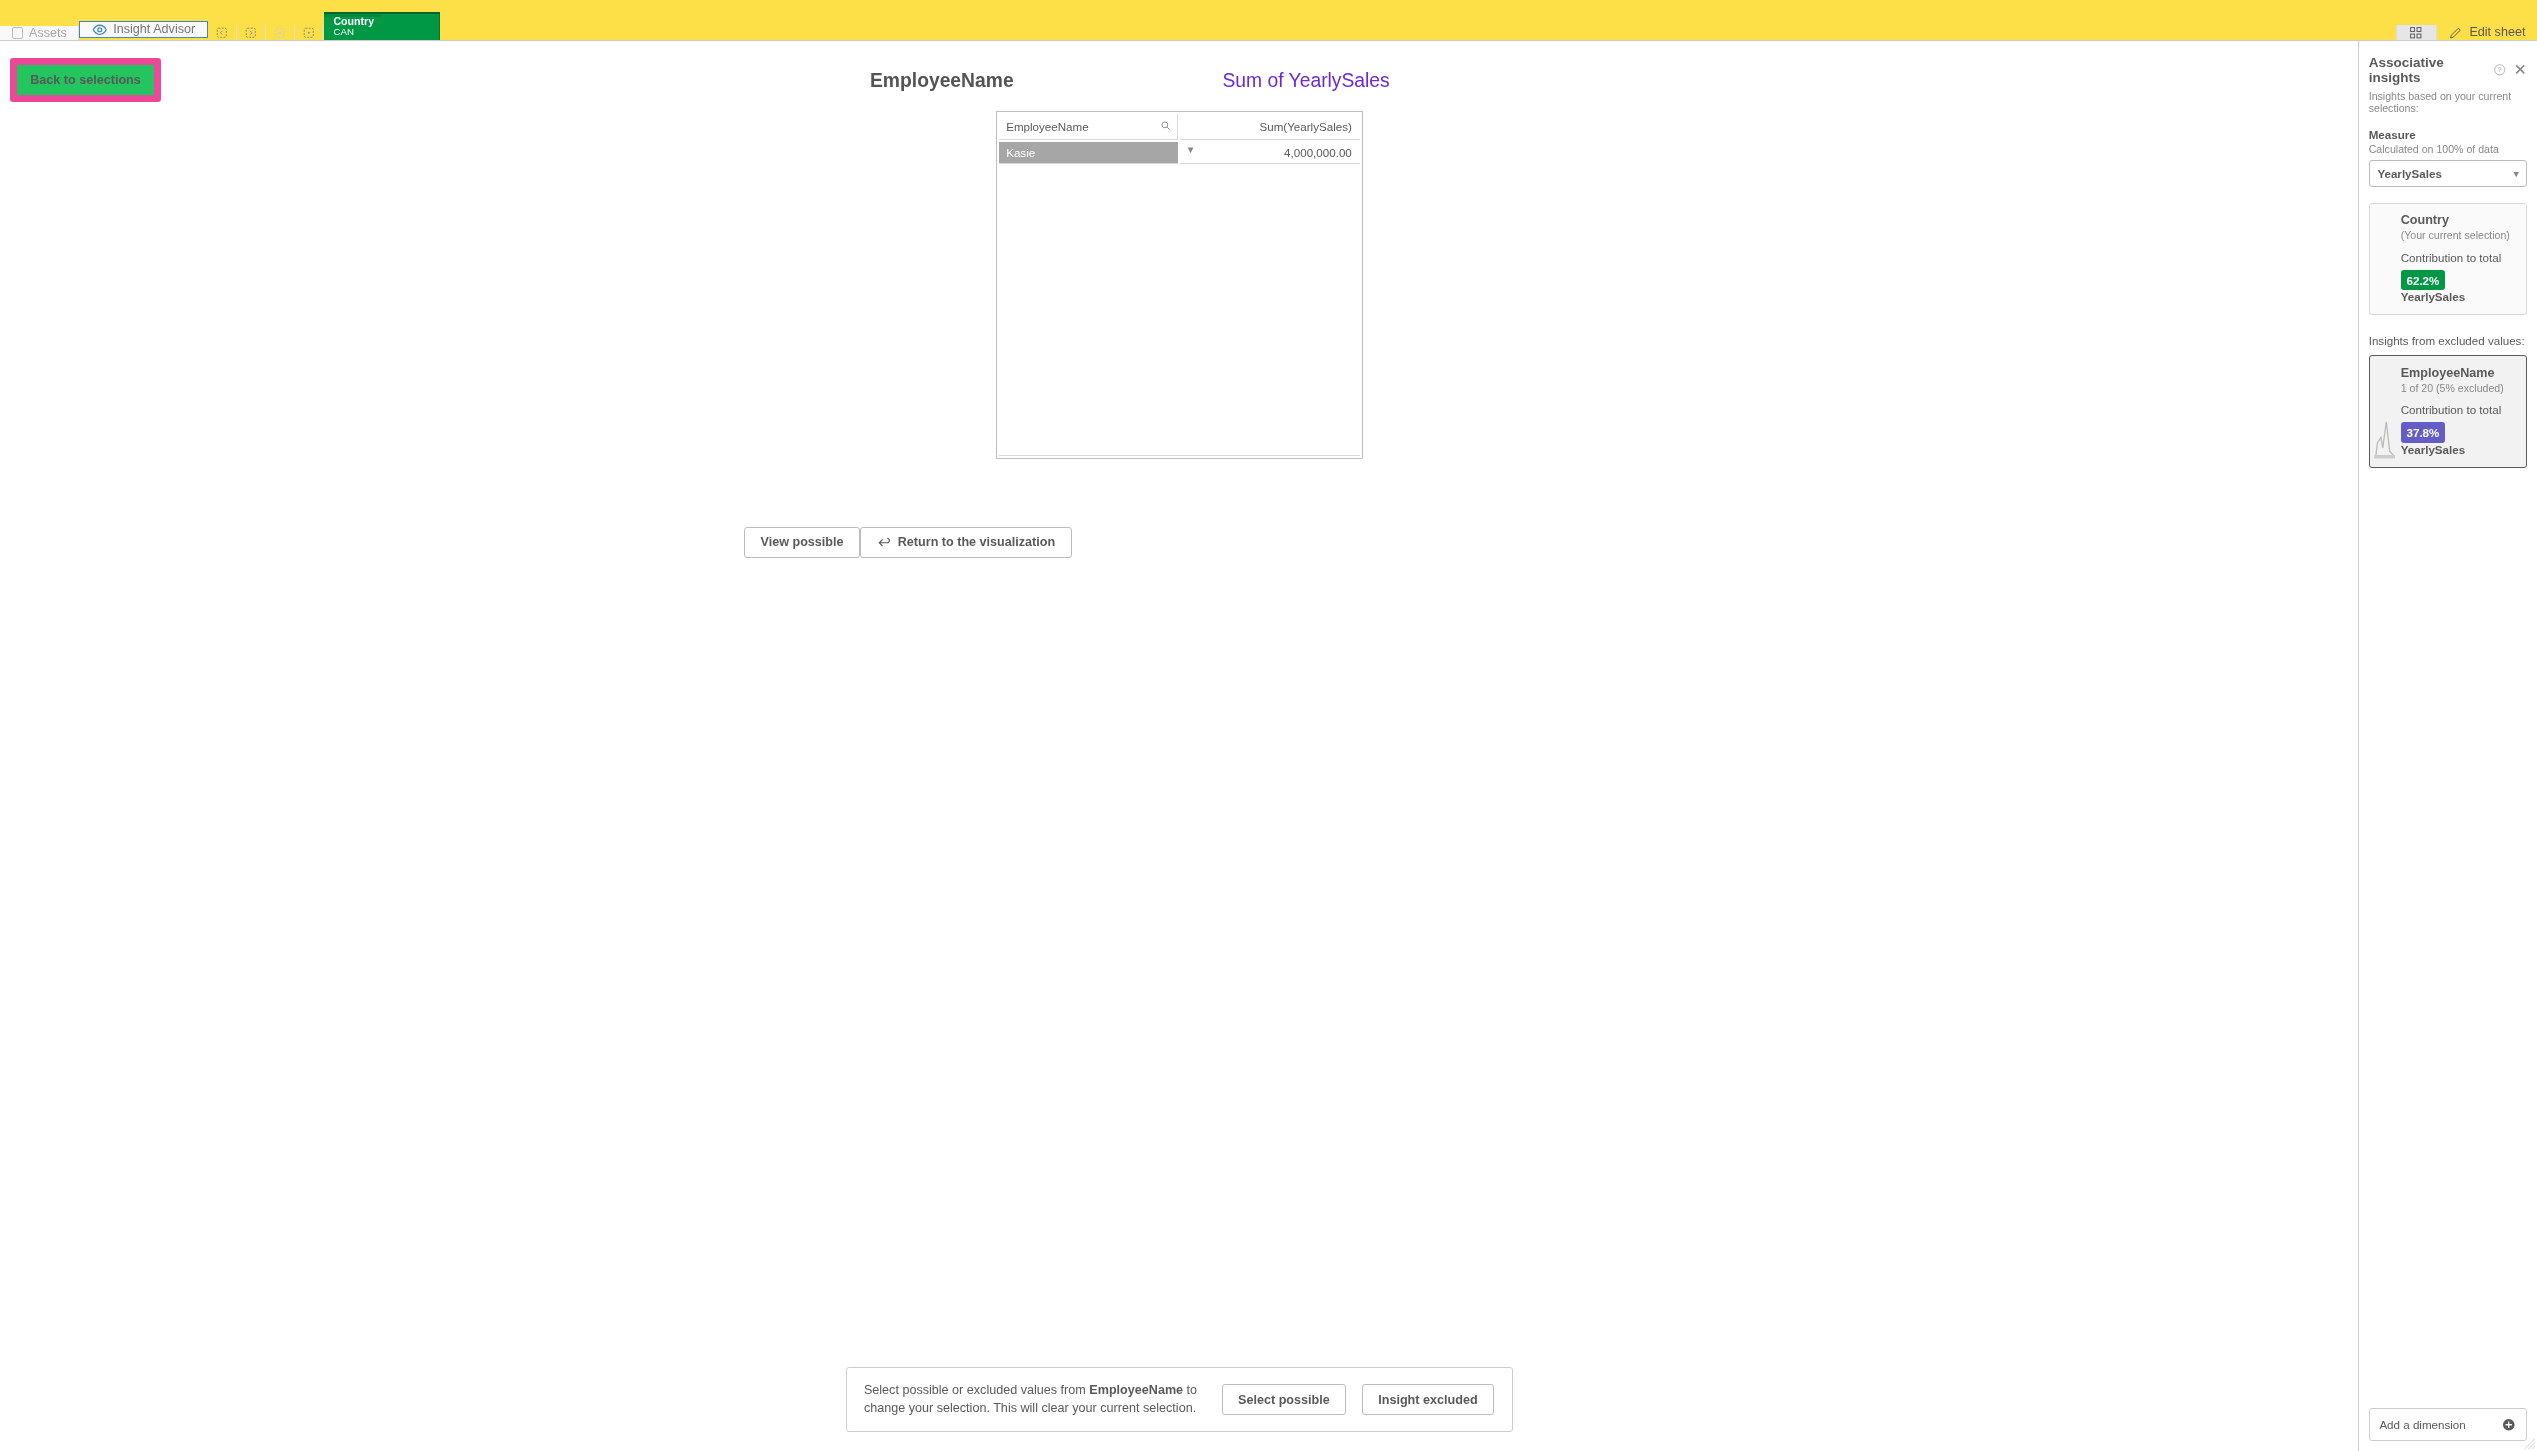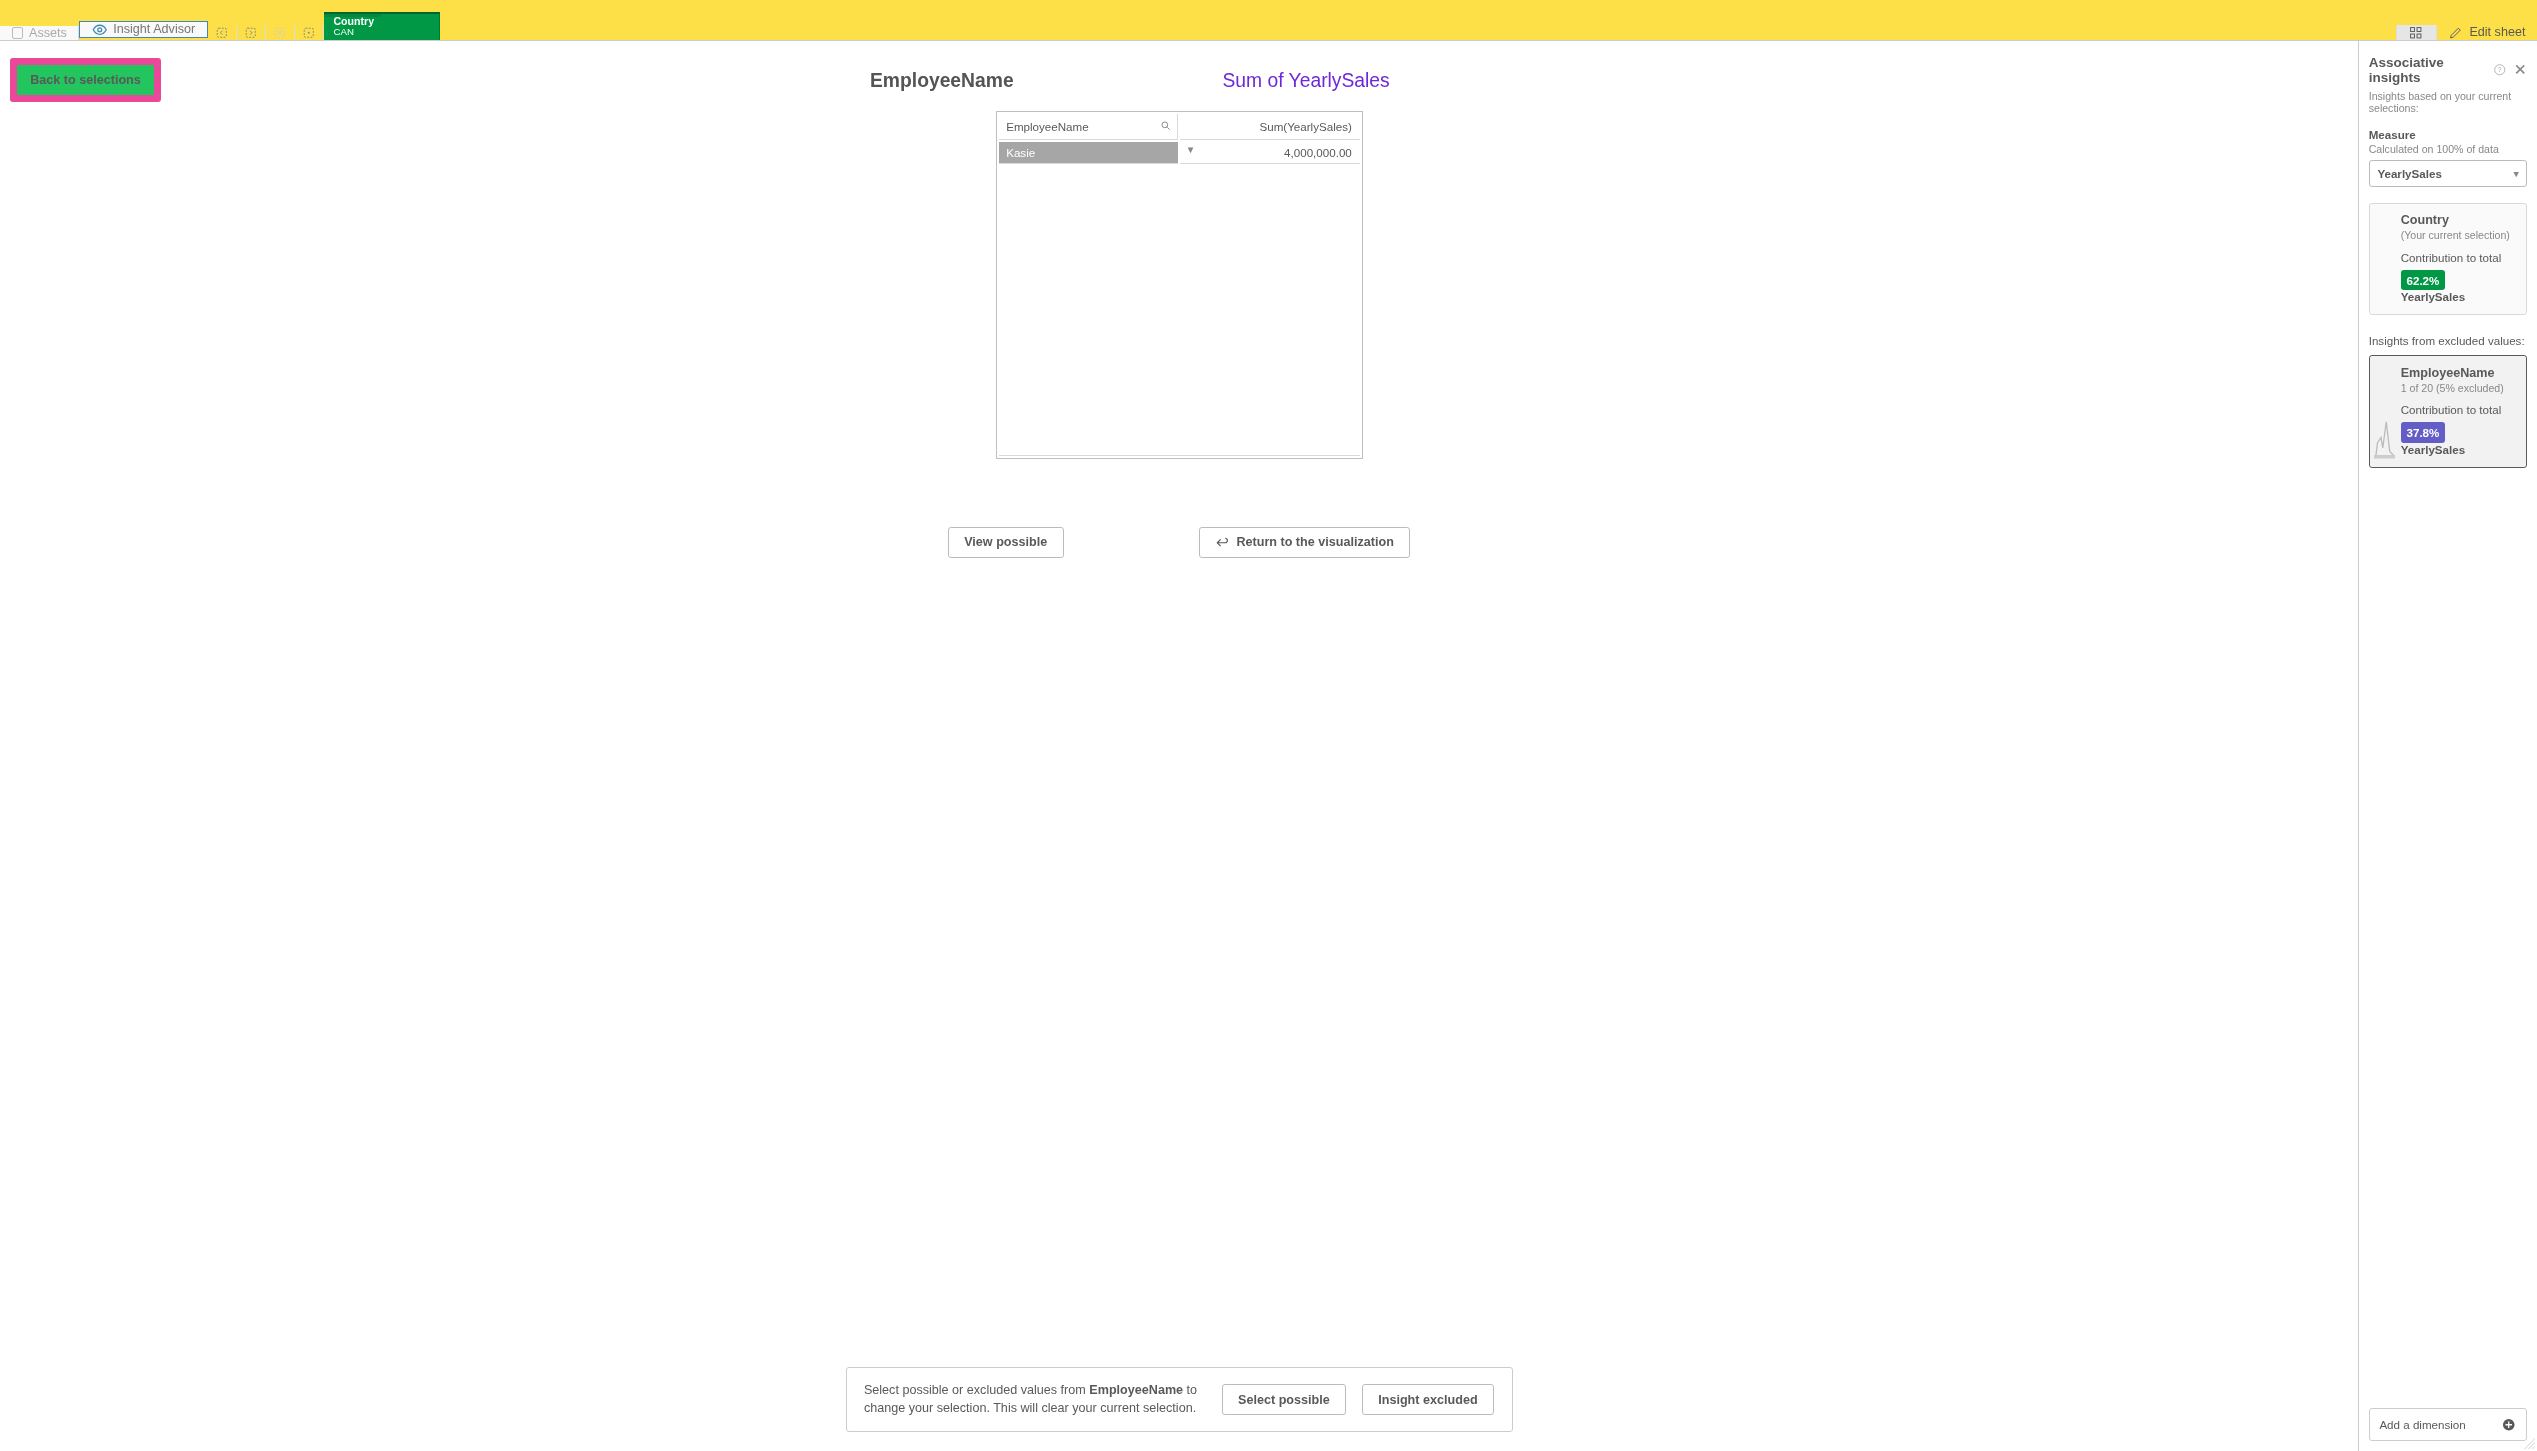--- a/index.html
+++ b/index.html
@@ -93,21 +93,21 @@
 }
 .data-table thead th.search { border-right:1px solid #d9d9d9; }
 .data-table thead th .mag { position:absolute; right:5.8px; top:5.8px; width:11.6px; height:11.6px; }
 .data-table thead th.num { text-align:right; }
 .data-table tbody td { padding:3.9px 7.7px; }
 .data-table tbody td.dim { background:#a6a6a6; color:#fff; width:50%; }
 .data-table tbody td.val { text-align:right; width:50%; position:relative; }
 .sort-arrow { position:absolute; left:5.8px; top:1.9px; font-size:9.7px; color:#888; }
 .table-body-filler { height:290px; }
 
-.mid-buttons { display:flex; gap:135px; justify-content:center; margin-top:68px; }
+.mid-buttons { display:flex; margin-top:68px; }
 .btn {
   background:#fff; border:1px solid #bbb; border-radius:2.9px;
   padding:7.7px 15.5px; font-size:12.6px; font-weight:600; color:#595959; cursor:pointer;
   display:inline-flex; align-items:center; gap:7.7px;
 }
 .return-icon { width:13.5px; height:13.5px; }
 
 .hint-bar {
   margin-top:auto; margin-bottom:19.3px;
   border:1px solid #ccc; border-radius:2.9px; background:#fff;

